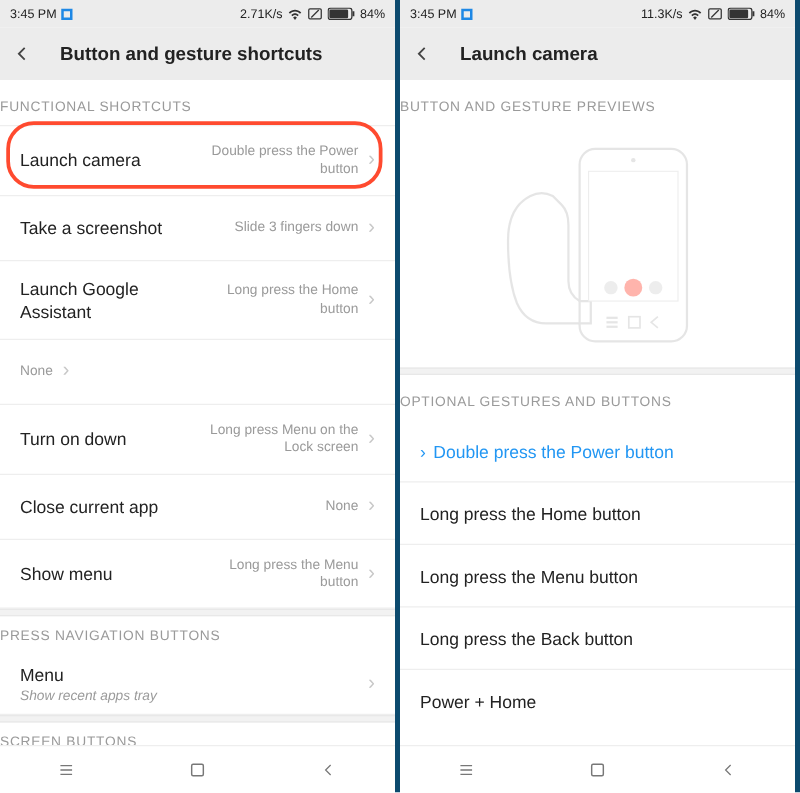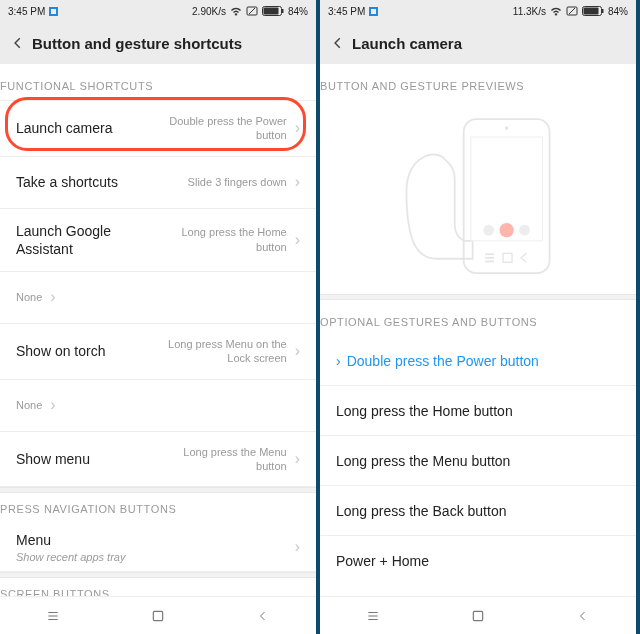--- a/index.html
+++ b/index.html
@@ -6,21 +6,21 @@
     body { font-family: -apple-system, "Helvetica Neue", Arial, sans-serif; background:#fff; display:flex; width:640px; height:634px; }
     .phone { width:320px; height:634px; background:#fff; display:flex; flex-direction:column; position:relative; border-right:4px solid #0c4a6e; }
 
     
     .statusbar { height:22px; background:#ececec; display:flex; align-items:center; justify-content:space-between; padding:0 8px; font-size:10px; color:#222; }
     .sb-left, .sb-right { display:flex; align-items:center; gap:4px; }
     .sb-square { width:9px; height:9px; border:2px solid #1e88e5; display:inline-block; }
     .ico { display:inline-flex; align-items:center; }
 
     
-    .titlebar { height:42px; background:#ececec; display:flex; align-items:center; padding:0 8px 0 4px; }
+    .titlebar { height:42px; background:#ececec; display:flex; align-items:center; padding:0 8px 0 4px;gap:16px; }
     .titlebar .back { width:28px; height:28px; display:flex; align-items:center; justify-content:center; color:#333; }
     .title-text { font-size:15px; font-weight:600; color:#222; }
 
     
     .body { flex:1; overflow:hidden; background:#fff; position:relative; }
     .section-header { padding:16px 0 8px; font-size:11px; letter-spacing:0.6px; color:#9a9a9a; }
     .separator { height:6px; background:#f2f2f2; border-top:1px solid #e8e8e8; border-bottom:1px solid #e8e8e8; }
 
     .row { display:flex; align-items:center; justify-content:space-between; padding:13px 16px; border-bottom:1px solid #eee; min-height:52px; }
     .row .left { display:flex; flex-direction:column; max-width:55%; }
@@ -47,21 +47,21 @@
 </head>
 <body>
 
 <div class="phone">
   <div class="statusbar">
     <div class="sb-left">
       <span>3:45 PM</span>
       <span class="sb-square"></span>
     </div>
     <div class="sb-right">
-      <span>2.90K/s</span>
+      <span>2.71K/s</span>
       <span class="ico">
         <svg width="12" height="10" viewBox="0 0 24 20">
             <path fill="#333" d="M12 20l-3-4c1-1 2-1.5 3-1.5s2 .5 3 1.5l-3 4zm-6-8c2-2 4-3 6-3s4 1 6 3l-2 2c-1.2-1.2-2.5-2-4-2s-2.8.8-4 2l-2-2zm-4-4c3-3 6.5-4.5 10-4.5s7 1.5 10 4.5l-2 2c-2.4-2.4-5.2-3.5-8-3.5s-5.6 1.1-8 3.5l-2-2z"></path>
           </svg>
       </span>
       <span class="ico">
         <svg width="12" height="10" viewBox="0 0 24 20">
             <rect x="2" y="2" width="20" height="16" rx="2" fill="none" stroke="#333" stroke-width="2"></rect>
             <line x1="6" y1="16" x2="18" y2="4" stroke="#333" stroke-width="2"></line>
           </svg>
@@ -97,21 +97,21 @@
         <div class="right">
             <span class="value">Double press the Power button</span>
             <span class="chev">›</span>
           </div>
       </div>
       <div class="highlight-ring" style="top:-3px;"></div>
     </div>
 
     <div class="row">
       <div class="left">
-          <span class="title">Take a shortcuts</span>
+          <span class="title">Take a screenshot</span>
         </div>
       <div class="right">
           <span class="value">Slide 3 fingers down</span>
           <span class="chev">›</span>
         </div>
     </div>
     <div class="row">
       <div class="left">
           <span class="title">Launch Google Assistant</span>
         </div>
@@ -121,28 +121,31 @@
         </div>
     </div>
     <div class="row">
       <div class="right">
           <span class="value">None</span>
           <span class="chev">›</span>
         </div>
     </div>
     <div class="row">
       <div class="left">
-          <span class="title">Show on torch</span>
+          <span class="title">Turn on down</span>
         </div>
       <div class="right">
           <span class="value">Long press Menu on the Lock screen</span>
           <span class="chev">›</span>
         </div>
     </div>
     <div class="row">
+      <div class="left">
+          <span class="title">Close current app</span>
+        </div>
       <div class="right">
           <span class="value">None</span>
           <span class="chev">›</span>
         </div>
     </div>
     <div class="row">
       <div class="left">
           <span class="title">Show menu</span>
         </div>
       <div class="right">

